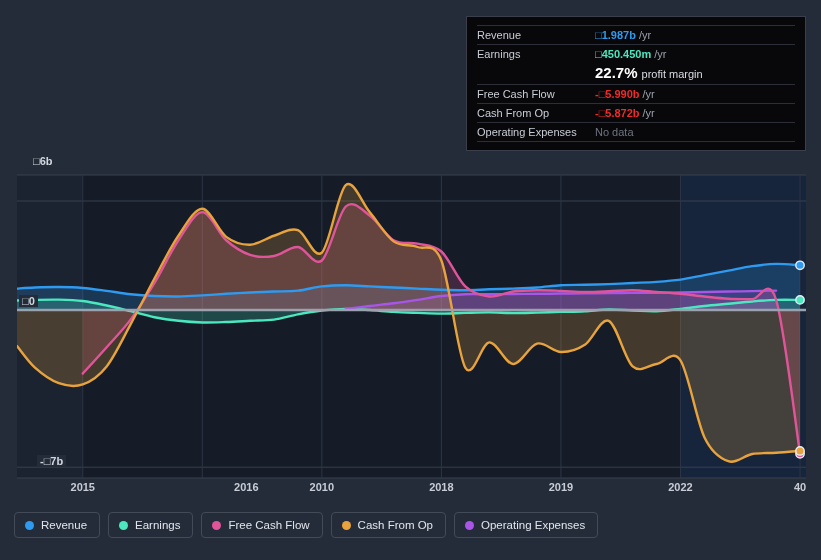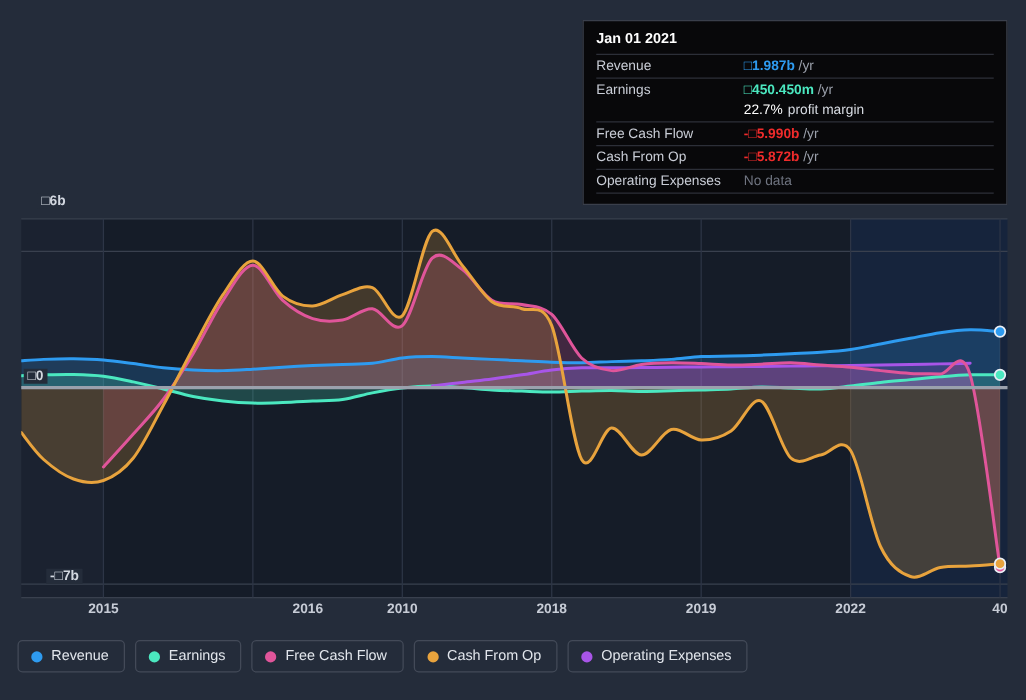--- a/index.html
+++ b/index.html
@@ -83,21 +83,21 @@
     color: #9ba0ab;
     font-weight: normal;
     margin-left: 3px;
   }
   .tt-sub {
     display: flex;
     align-items: baseline;
     padding: 1px 0 3px 0;
   }
   .tt-sub-pad { flex: 0 0 118px; }
-  .tt-sub-val { font-size: 11px; font-weight: normal; color: #ffffff; }
+  .tt-sub-val { font-size: 15px; font-weight: bold; color: #ffffff; }
   .tt-sub-text { font-size: 11px; color: #d8dce3; margin-left: 4px; }
   .tt-nodata { font-size: 11px; color: #6f7480; }
   #tt-foot { border-top: 1px solid #2c2f38; height: 3px; }
 
   
   #legend {
     position: absolute;
     left: 14px; top: 512px;
     display: flex;
     gap: 8px;
@@ -178,21 +178,20 @@
       <div class="x-label" style="left: 82.75px;">2015</div>
       <div class="x-label" style="left: 202.295px; margin-left: 44px;">2016</div>
       <div class="x-label" style="left: 321.841px;">2010</div>
       <div class="x-label" style="left: 441.386px;">2018</div>
       <div class="x-label" style="left: 560.932px;">2019</div>
       <div class="x-label" style="left: 680.477px;">2022</div>
       <div class="x-label" style="left: 800.023px;">40</div>
     </div>
 
   <div id="tooltip">
-    <div id="tooltip-date">Jan 01 2021</div>
 
     <div class="tt-row">
       <div class="tt-label">Revenue</div>
       <div class="tt-val" id="tt-v0" style="color: rgb(46, 155, 240); text-align: center;">□1.987b</div>
       <div class="tt-unit">/yr</div>
     </div>
 
     <div class="tt-row">
       <div class="tt-label">Earnings</div>
       <div class="tt-val" id="tt-v1" style="color: rgb(75, 232, 192); text-align: center;">□450.450m</div>

